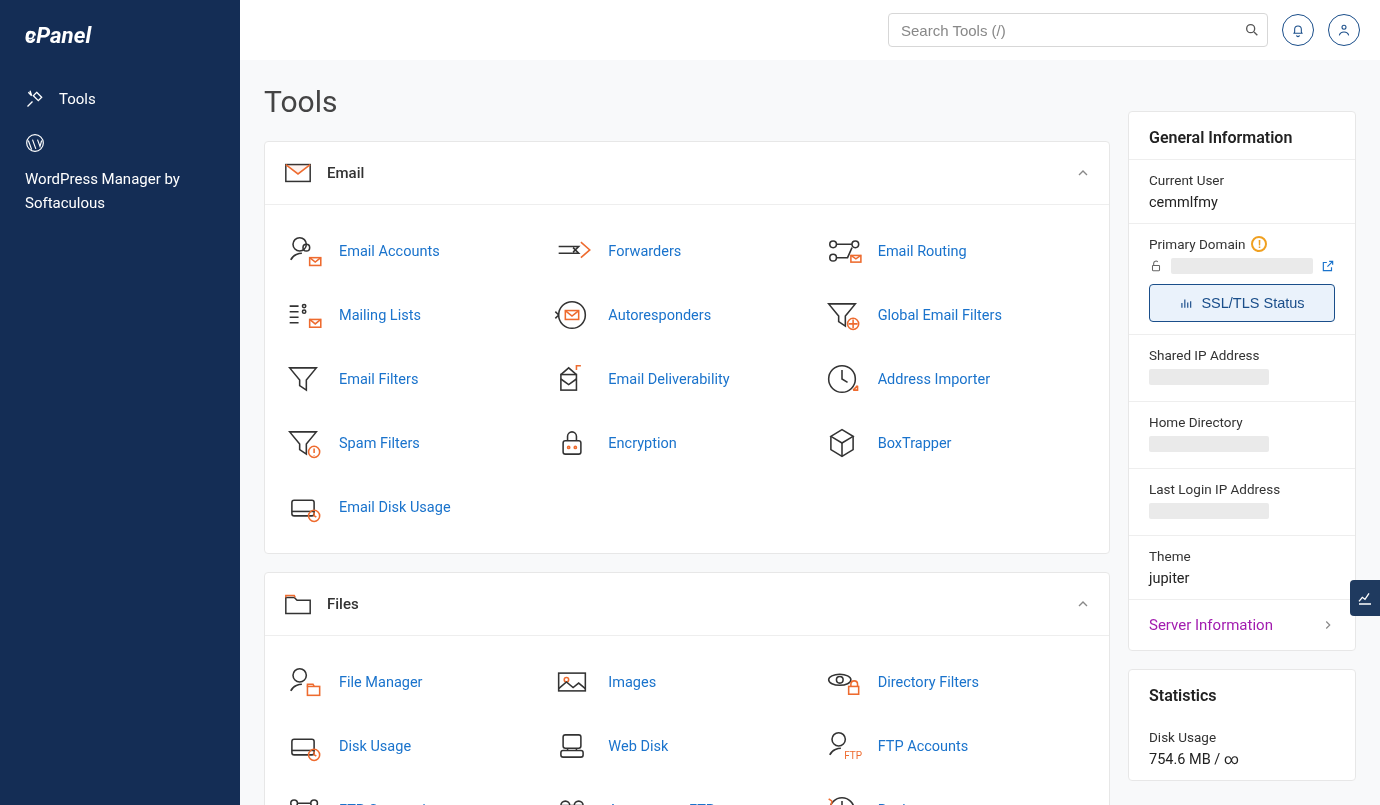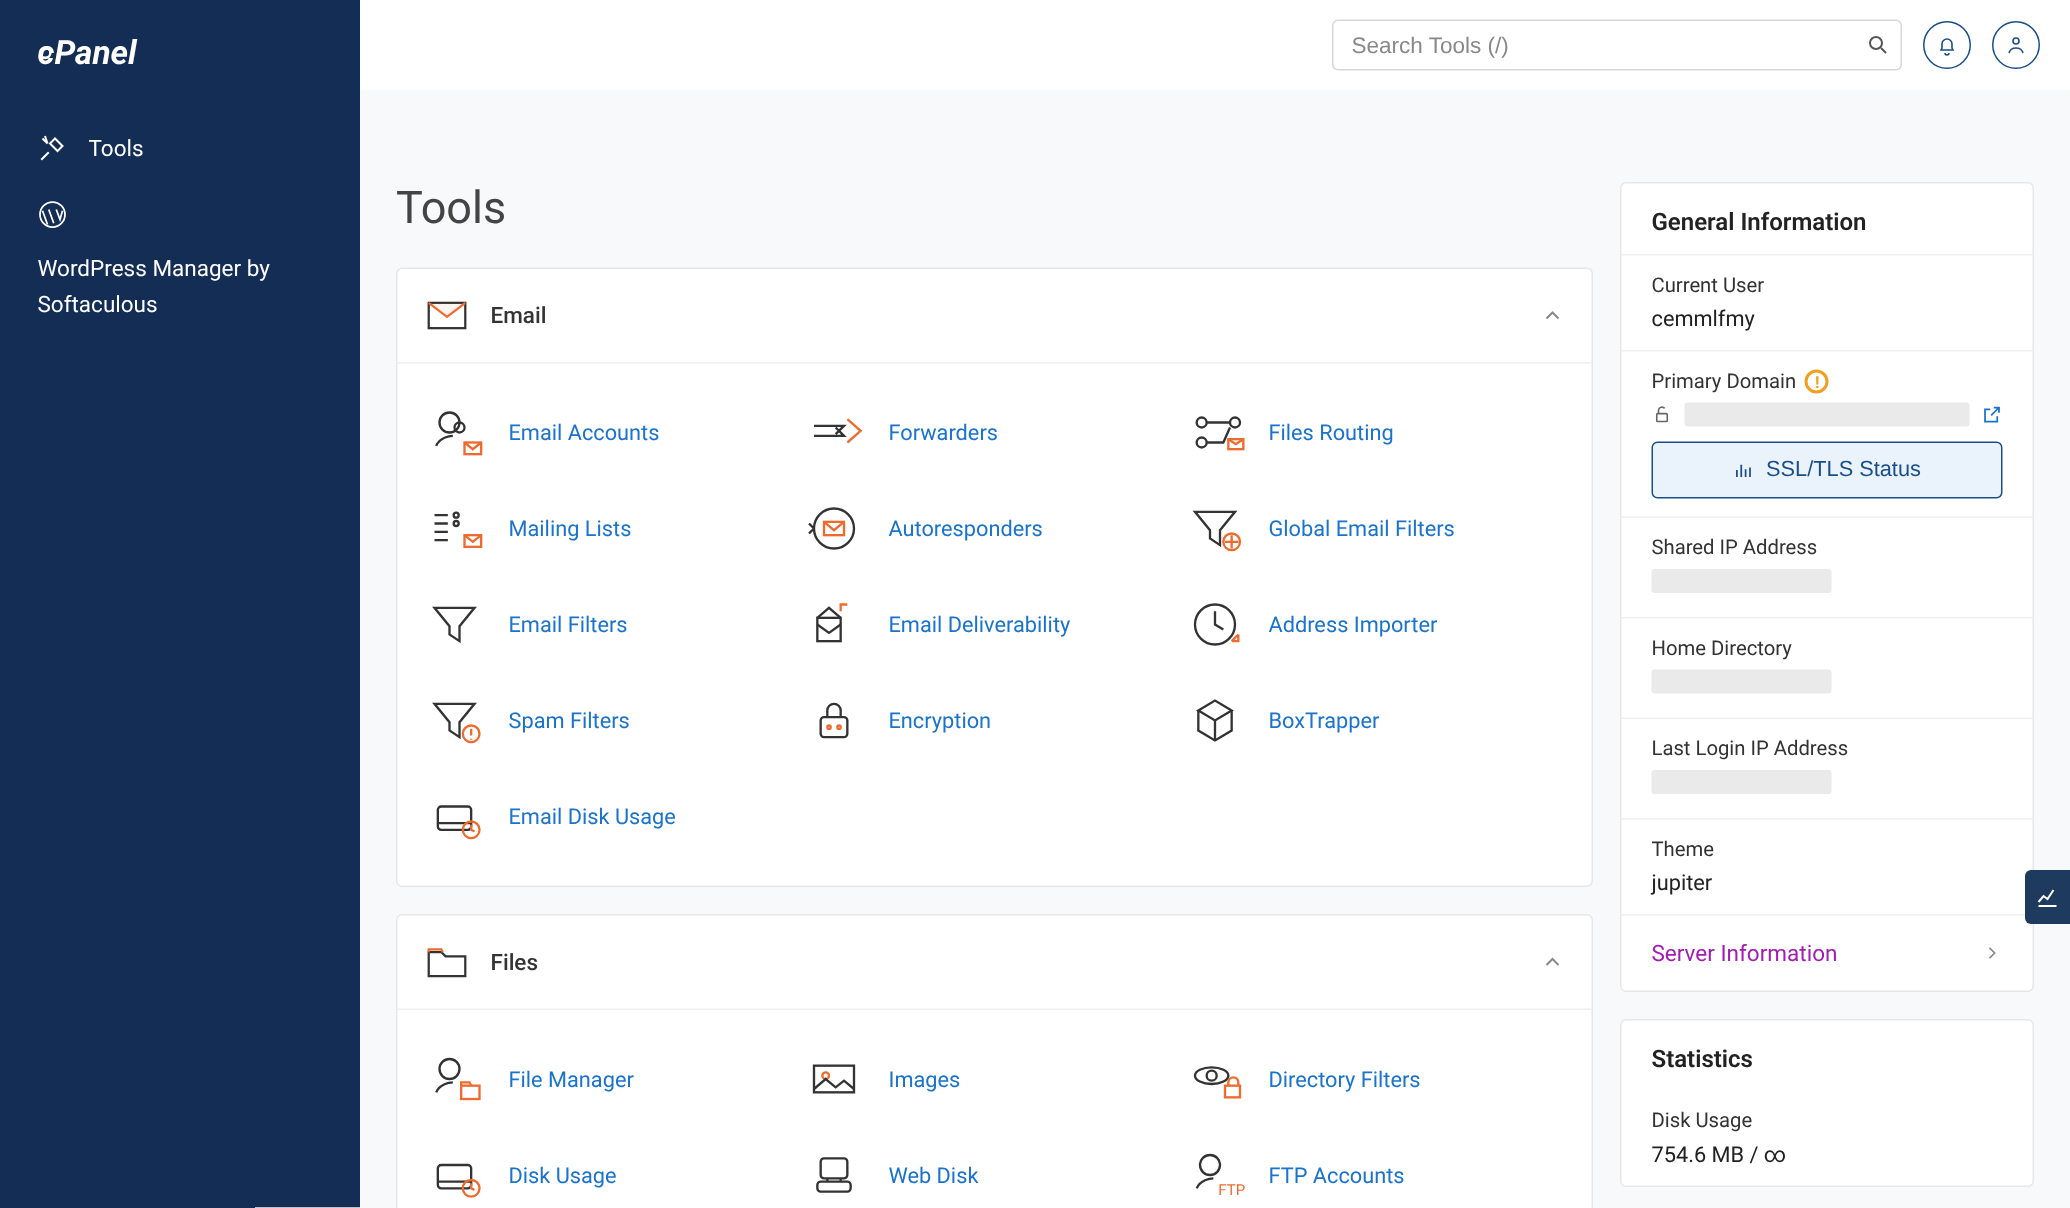--- a/index.html
+++ b/index.html
@@ -4,30 +4,30 @@
 <style>
 * { margin: 0; padding: 0; box-sizing: border-box; }
 body { font-family: -apple-system, BlinkMacSystemFont, "Segoe UI", Roboto, Arial, sans-serif; background: #f8f9fa; color: #333; }
 .app { display: flex; width: 1380px; height: 805px; overflow: hidden; }
 .sidebar { width: 240px; background: #142d55; color: #fff; flex-shrink: 0; padding: 20px 0; }
 .logo { padding: 0 25px 25px 25px; }
 .logo svg { width: 120px; height: 32px; }
 .nav-item { padding: 12px 25px; display: flex; align-items: center; gap: 14px; cursor: pointer; color: #fff; font-size: 15px; }
 .nav-item.multiline { flex-wrap: wrap; line-height: 1.6; }
 .nav-item .icon { width: 20px; height: 20px; flex-shrink: 0; }
-.main { flex: 1; display: flex; flex-direction: column; overflow: hidden; gap: 37px; }
+.main { flex: 1; display: flex; flex-direction: column; overflow: hidden; }
 .topbar { height: 60px; background: #fff; display: flex; align-items: center; justify-content: flex-end; padding: 0 20px; gap: 14px; }
 .search-box { position: relative; width: 380px; }
 .search-box input { width: 100%; height: 34px; border: 1px solid #d7d7d7; border-radius: 4px; padding: 0 36px 0 12px; font-size: 15px; color: #333; }
 .search-box input::placeholder { color: #888; }
 .search-btn { position: absolute; right: 8px; top: 50%; transform: translateY(-50%); background: none; border: none; cursor: pointer; }
 .round-btn { width: 32px; height: 32px; border-radius: 50%; border: 1px solid #1a4e8a; background: #fff; display: flex; align-items: center; justify-content: center; cursor: pointer; }
 .content { flex: 1; overflow-y: auto; padding: 24px; display: flex; gap: 18px; }
 .main-col { flex: 1; min-width: 0; }
-.side-col { width: 276px; flex-shrink: 0; }
+.side-col { width: 228px; flex-shrink: 0; margin-top: 27px; }
 .page-title { font-size: 30px; font-weight: 400; color: #444; margin-bottom: 22px; }
 .panel { background: #fff; border: 1px solid #e7e7e7; border-radius: 4px; margin-bottom: 18px; }
 .panel-header { display: flex; align-items: center; padding: 16px 18px; gap: 14px; border-bottom: 1px solid #eee; }
 .panel-header .phicon { width: 30px; height: 30px; }
 .panel-header .title { font-size: 15px; font-weight: 500; color: #333; flex: 1; }
 .panel-header .chev { color: #888; }
 .tools-grid { display: grid; grid-template-columns: repeat(3, 1fr); padding: 14px 18px 14px 18px; }
 .tool-item { display: flex; align-items: center; gap: 16px; padding: 12px 0; cursor: pointer; }
 .tool-item .ticon { width: 40px; height: 40px; flex-shrink: 0; display: flex; align-items: center; justify-content: center; text-align: right; }
 .tool-item .tlabel { color: #1a73cc; font-size: 14.5px; text-align: right; }
@@ -154,21 +154,21 @@
       <span class="ticon">
                     <svg viewBox="0 0 36 36" width="40" height="40">
                       <circle cx="10" cy="12" r="3" stroke="#333" stroke-width="1.4" fill="none"></circle>
                       <circle cx="30" cy="12" r="3" stroke="#333" stroke-width="1.4" fill="none"></circle>
                       <circle cx="10" cy="24" r="3" stroke="#333" stroke-width="1.4" fill="none"></circle>
                       <path d="M13 12h14M13 24h10l4-9" stroke="#333" stroke-width="1.4" fill="none"></path>
                       <rect x="26" y="22" width="9" height="6" stroke="#ee6b2f" stroke-width="1.4" fill="none"></rect>
                       <path d="M26 22l4.5 3 4.5-3" stroke="#ee6b2f" stroke-width="1.4" fill="none"></path>
                     </svg>
                   </span>
-      <span class="tlabel">Files Routing</span>
+      <span class="tlabel">Email Routing</span>
                 </div>
                 <div class="tool-item">
       <span class="ticon">
                     <svg viewBox="0 0 36 36" width="40" height="40">
                       <path d="M6 10h8M6 15h8M6 20h8M6 25h8" stroke="#333" stroke-width="1.4" fill="none"></path>
                       <circle cx="19" cy="10" r="1.5" stroke="#333" stroke-width="1.4" fill="none"></circle>
                       <circle cx="19" cy="15" r="1.5" stroke="#333" stroke-width="1.4" fill="none"></circle>
                       <rect x="24" y="22" width="10" height="7" stroke="#ee6b2f" stroke-width="1.4" fill="none"></rect>
                       <path d="M24 22l5 4 5-4" stroke="#ee6b2f" stroke-width="1.4" fill="none"></path>
                     </svg>

